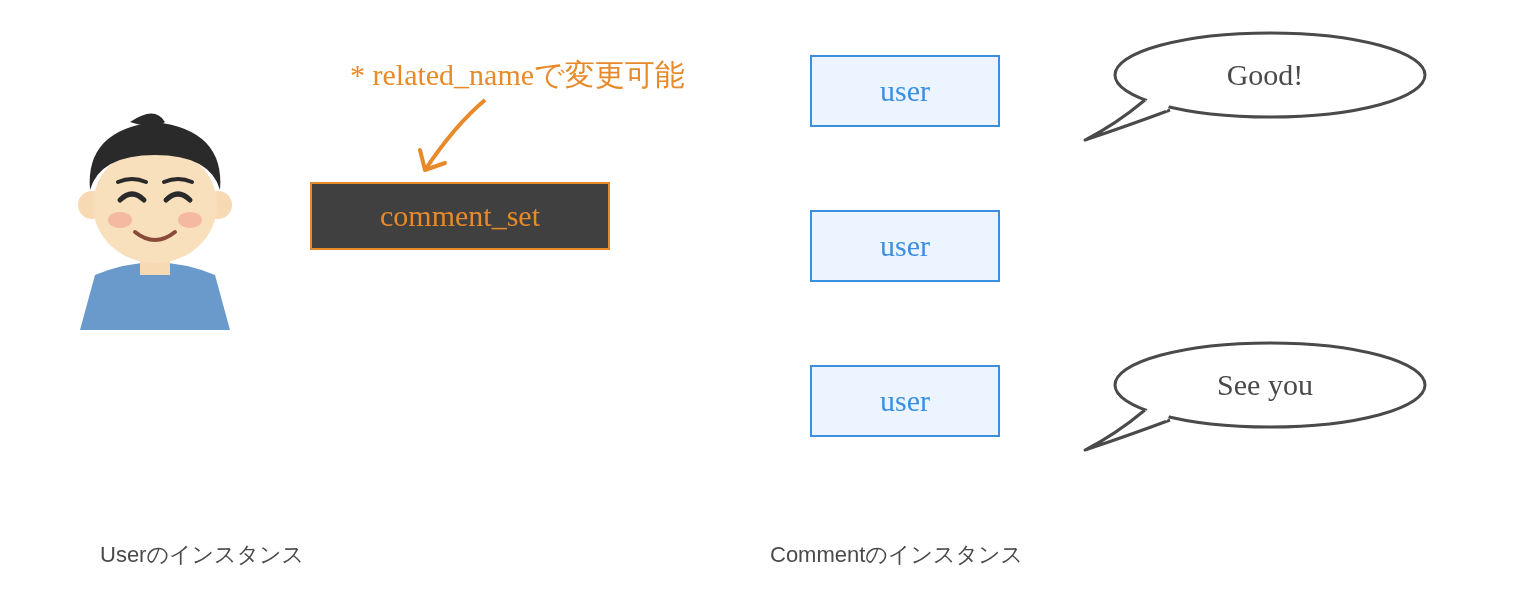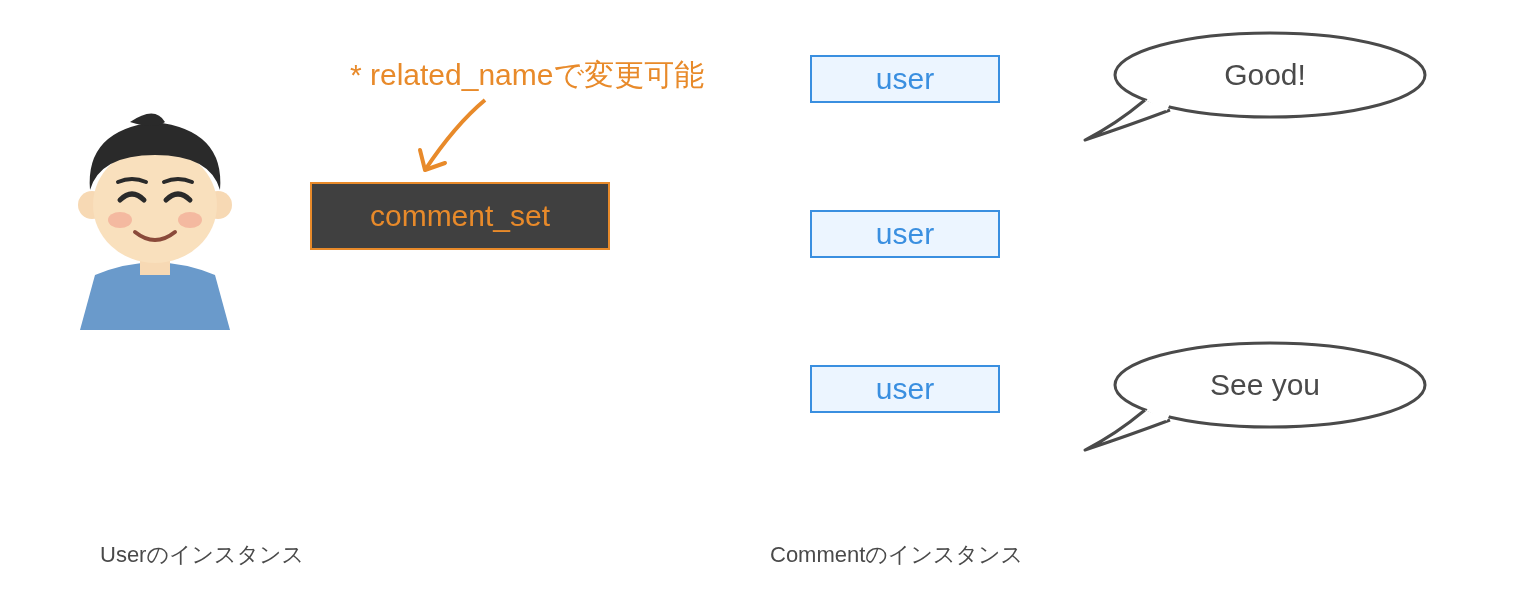--- a/index.html
+++ b/index.html
@@ -4,21 +4,21 @@
 <style>
   * { box-sizing: border-box; }
   body {
     margin: 0;
     font-family: "Hiragino Sans", "Yu Gothic", Meiryo, sans-serif;
     background: #fff;
     width: 1526px;
     height: 592px;
     position: relative;
   }
-  .mono { font-family: Liberation Sans, sans-serif; }
+  .mono { font-family: Liberation Serif, serif; }
 
   
   .avatar {
     position: absolute;
     left: 60px;
     top: 100px;
     width: 190px;
     height: 230px;
   }
   .comment-set-box {
@@ -60,21 +60,21 @@
   }
   .row1 { top: 30px; }
   .row2 { top: 185px; }
   .row3 { top: 340px; }
 
   .user-box {
     position: absolute;
     left: 0;
     top: 25px;
     width: 190px;
-    height: 48px;
+    height: 72px;
     border: 2px solid #3a8fe0;
     background: #ecf5ff;
     color: #3a8fe0;
     font-size: 30px;
     display: flex;
     align-items: center;
     justify-content: center;
   }
 
   .bubble {

